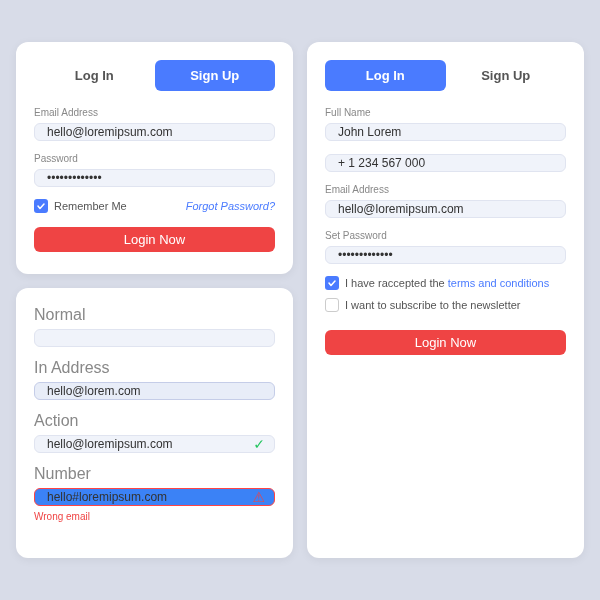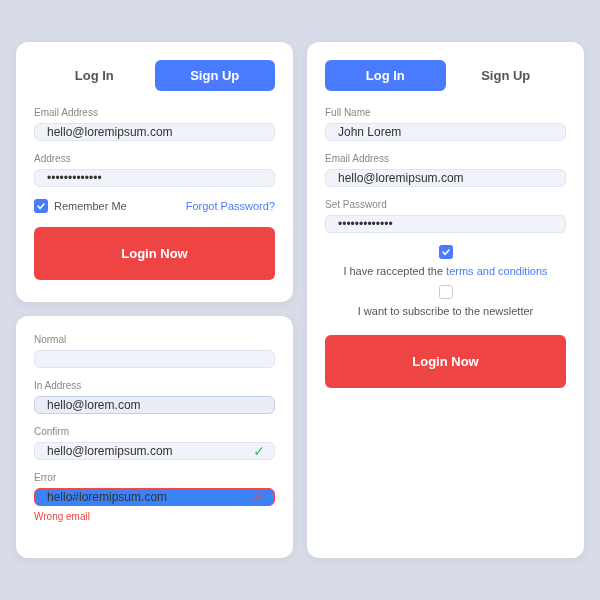--- a/index.html
+++ b/index.html
@@ -124,53 +124,53 @@
       cursor: pointer;
     }
     .remember-label {
       font-size: 11px;
       color: #555;
     }
     .forgot-link {
       font-size: 11px;
       color: #4a7bff;
       cursor: pointer;
+      font-style: italic;
     }
     .terms-link {
       color: #4a7bff;
       font-size: 11px;
     }
     .btn-login {
       width: 100%;
-      padding: 19px;
+      padding: 5px;
       background: #ef4444;
       color: #fff;
       border: none;
       border-radius: 6px;
       font-size: 13px;
-      font-weight: 700;
+      font-weight: 400;
       cursor: pointer;
     }
     .input-state-label {
-      font-size: 10px;
+      font-size: 16px;
       color: #888;
       margin-bottom: 4px;
       display: block;
     }
     .error-msg {
       font-size: 10px;
       color: #ef4444;
       margin-top: 3px;
     }
     .checkbox-row {
       display: flex;
       align-items: center;
       gap: 6px;
       margin-bottom: 8px;
-      flex-direction: column;
     }
     .checkbox-row .remember-label {
       font-size: 11px;
     }
   </style>
 </head>
 <body>
 
 <div class="container">
 
@@ -184,21 +184,21 @@
       </div>
 
       
       <div class="form-group">
         <label class="form-label">Email Address</label>
         <input class="form-input" type="text" value="hello@loremipsum.com" style="">
       </div>
 
       
       <div class="form-group">
-        <label class="form-label">Address</label>
+        <label class="form-label">Password</label>
         <input class="form-input" type="password" value="•••••••••••••" style="">
       </div>
 
       
       <div class="remember-row">
         <div class="remember-left">
           <div class="checkbox-custom">
             <svg viewBox="0 0 10 10" fill="none">
               <polyline points="2,5 4,7.5 8,3" stroke="white" stroke-width="1.5" stroke-linecap="round" stroke-linejoin="round"></polyline>
             </svg>
@@ -218,29 +218,29 @@
         <label class="input-state-label">Normal</label>
         <input class="form-input" type="text" style="">
       </div>
 
       <div class="form-group">
         <label class="input-state-label">In Address</label>
         <input class="form-input" type="text" style="background: rgb(232, 237, 248); border-color: rgb(197, 205, 232);" value="hello@lorem.com">
       </div>
 
       <div class="form-group">
-        <label class="input-state-label">Confirm</label>
+        <label class="input-state-label">Action</label>
         <div class="input-wrapper">
           <input class="form-input success-input" type="text" value="hello@loremipsum.com" style="">
           <span class="input-icon success">✓</span>
         </div>
       </div>
 
       <div class="form-group">
-        <label class="input-state-label">Error</label>
+        <label class="input-state-label">Number</label>
         <div class="input-wrapper">
           <input class="form-input error-input" type="text" value="hello#loremipsum.com" style="">
           <span class="input-icon error">⚠</span>
         </div>
         <span class="error-msg">Wrong email</span>
       </div>
     </div>
   </div>
 
   <div class="right-col">
@@ -252,20 +252,21 @@
       </div>
 
       
       <div class="form-group">
         <label class="form-label">Full Name</label>
         <input class="form-input" type="text" value="John Lorem" style="">
       </div>
 
       
       <div class="form-group">
+        <input class="form-input" type="text" value="+ 1 234 567 000" style="">
       </div>
 
       
       <div class="form-group">
         <label class="form-label">Email Address</label>
         <input class="form-input" type="text" value="hello@loremipsum.com" style="">
       </div>
 
       
       <div class="form-group">

